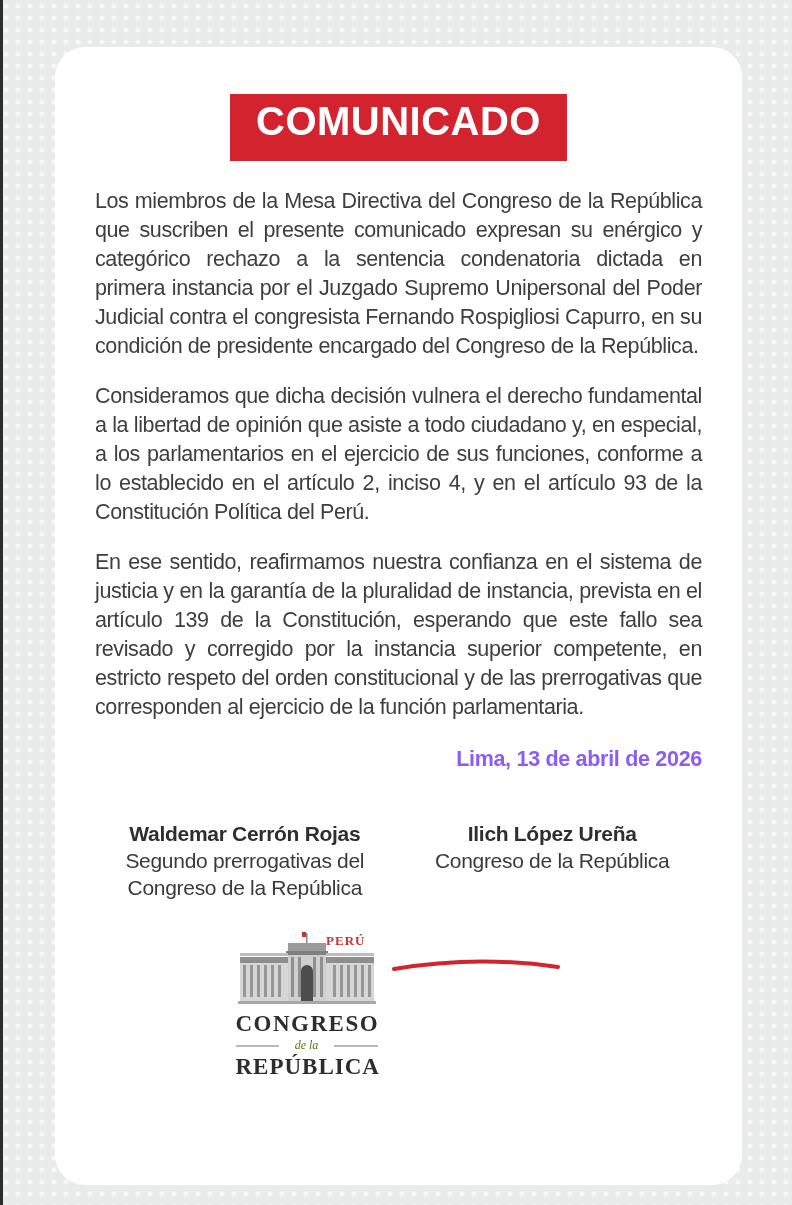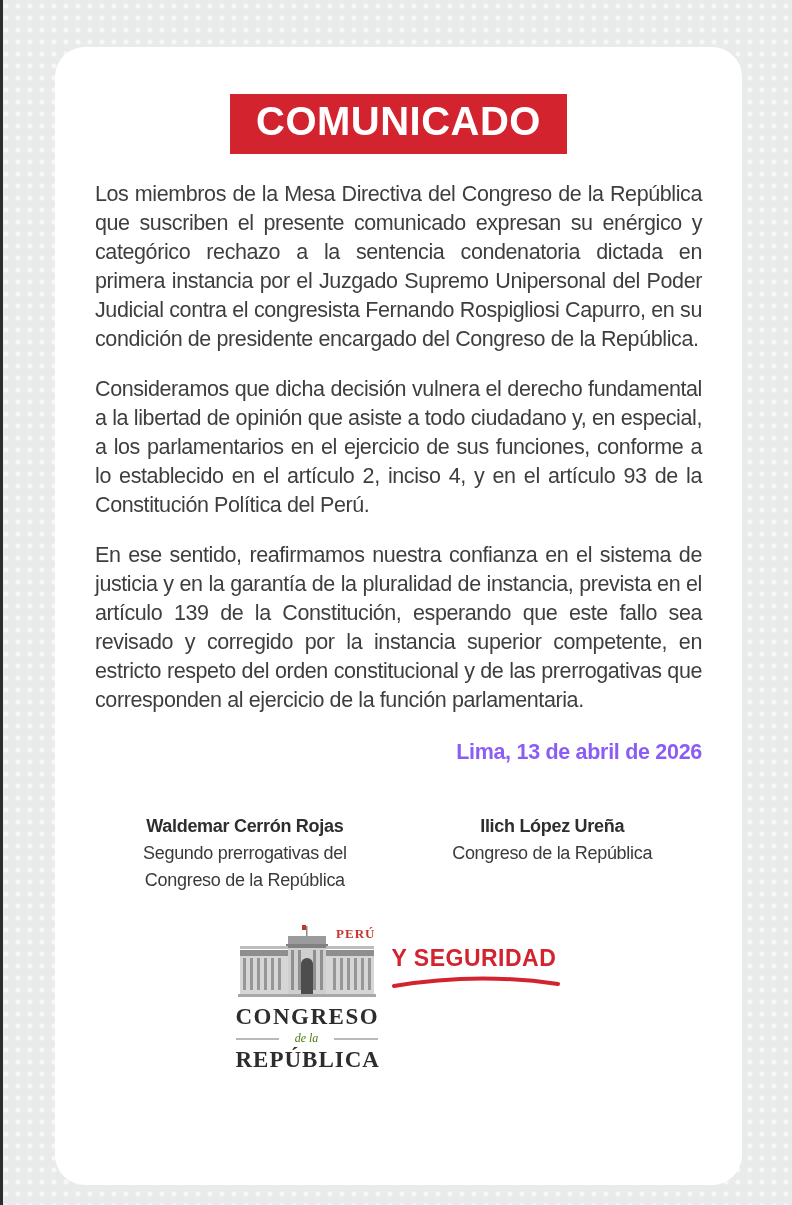--- a/index.html
+++ b/index.html
@@ -21,21 +21,21 @@
     background:#ffffff; border-radius:30px;
   }
   .banner-wrap{ text-align:center; margin-top:47px; }
   .banner{
     display:inline-block;
     background:#d2232e;
     color:#ffffff;
     font-size:40px;
     font-weight:bold;
     letter-spacing:0.5px;
-    padding:5px 26px 10px 26px;
+    padding:5px 26px 17px 26px;
   }
   .content{ padding:0 40px; }
   .body-text{ margin-top:26px; }
   .body-text p{
     font-size:21.5px;
     line-height:29px;
     letter-spacing:-0.4px;
     color:#3e3e3e;
     text-align:justify;
     margin-bottom:21px;
@@ -51,36 +51,36 @@
   .signatures{
     display:flex;
     justify-content:space-between;
     margin-top:48px;
     padding:0 8px;
   }
   .sig{
     width:48%;
     text-align:center;
     color:#3a3a3a;
-    font-size:18px;
+    font-size:21px;
     line-height:27px;
     letter-spacing:-0.3px;
   }
   .sig .sig-name{ font-weight:bold; color:#2e2e2e; }
   .logos{
     display:flex;
     justify-content:center;
     align-items:flex-start;
     margin-top:30px;
     gap:14px;
   }
   .congress-logo{ width:142px; text-align:center; }
   .congress-logo .building{ position:relative; width:142px; height:78px; }
   .congress-logo .country{
-    position:absolute; top:2px; right:2px;
+    position:absolute; top:2px; right:12px;
     font-family:"Liberation Serif", serif;
     font-size:13px; font-weight:bold; letter-spacing:1px;
     color:#c5352e;
   }
   .congress-wordmark{
     font-family:"Liberation Serif", serif;
     color:#2d2d2d;
     margin-top:2px;
   }
   .congress-wordmark .w1{ font-size:23px; letter-spacing:1.5px; font-weight:bold; }
@@ -180,21 +180,20 @@
           <div class="w2">
             <span class="rule"></span>
             <span>de la</span>
             <span class="rule"></span>
           </div>
           <div class="w3">REPÚBLICA</div>
         </div>
       </div>
 
       <div class="campaign-logo">
-        <div class="c2">Y SEGURIDAD</div>
         <svg class="swoosh" width="168" height="14" viewBox="0 0 168 14">
           <path d="M2 12 Q84 -2 166 10" fill="none" stroke="#d2232e" stroke-width="4" stroke-linecap="round"></path>
         </svg>
       </div>
 
     </div>
   </div>
 </div>
 
 </body></html>

